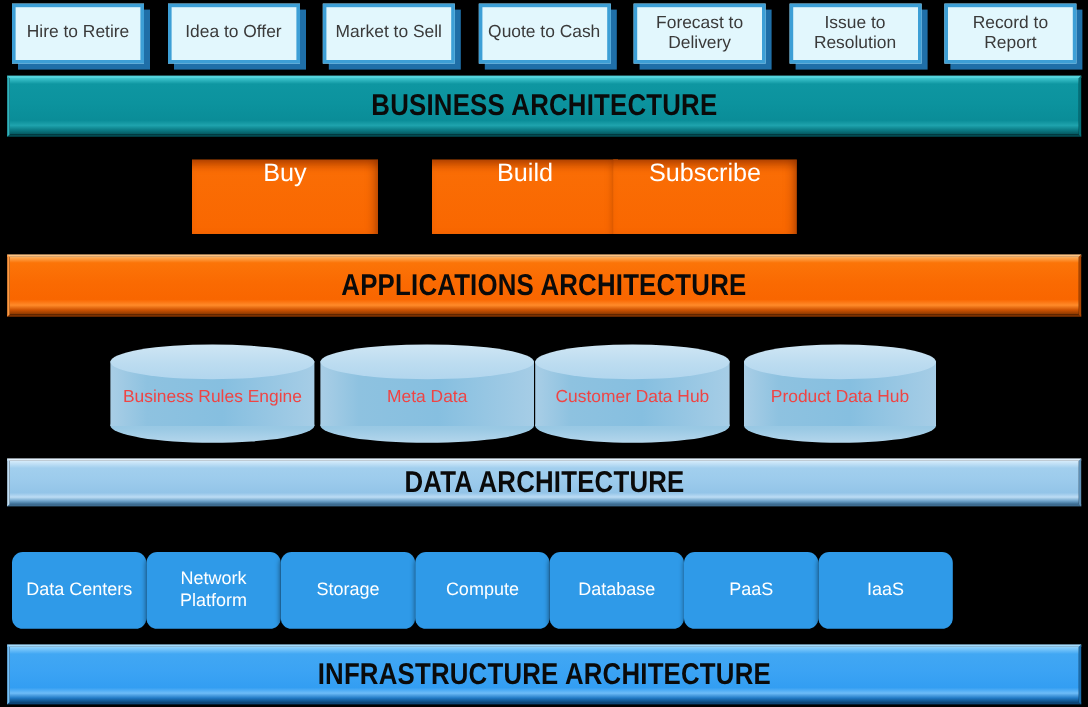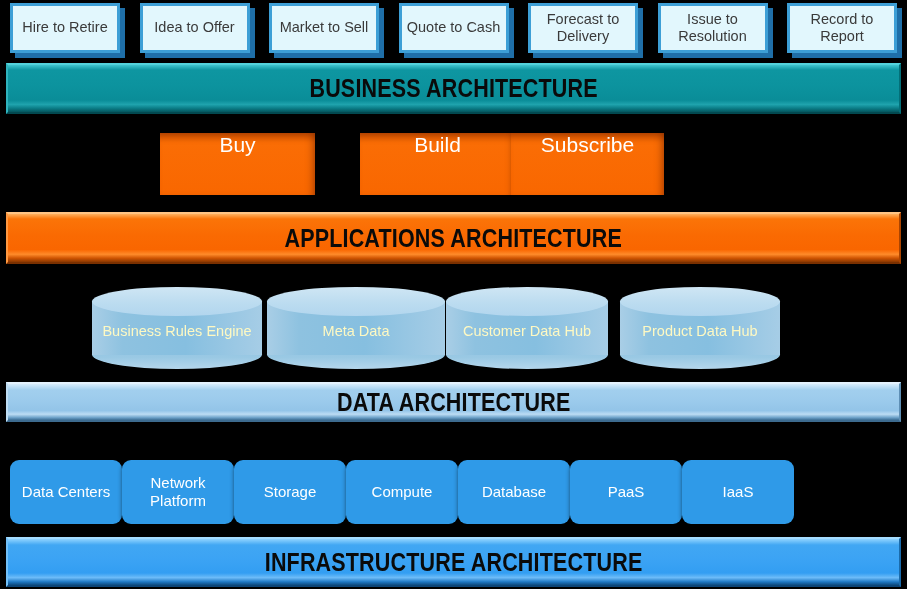--- a/index.html
+++ b/index.html
@@ -188,21 +188,21 @@
   .cyl-label {
     position: absolute;
     left: 0;
     top: 0;
     width: 100%;
     height: 100%;
     display: flex;
     align-items: center;
     justify-content: center;
     text-align: center;
-    color: #fef9c3;
+    color: #ef4444;
     font-size: 14.5px;
     line-height: 1.2;
     z-index: 5;
     padding-top: 8px;
     box-sizing: border-box;
   }
 
   
   .infra-row {
     position: absolute;

